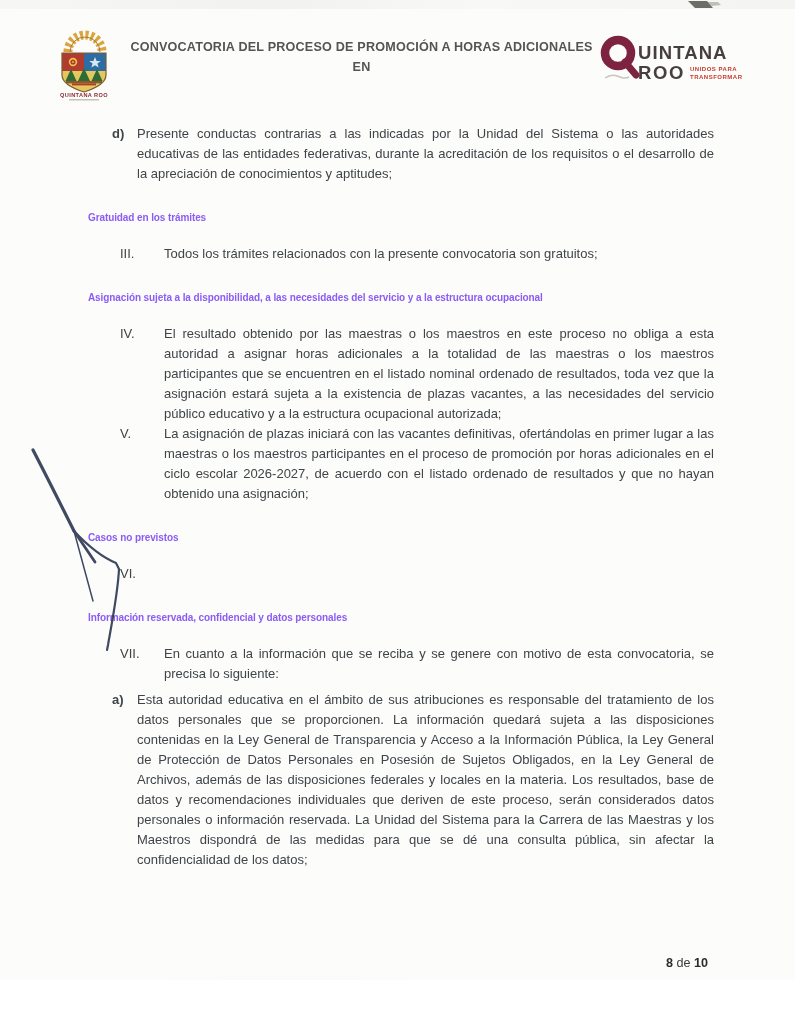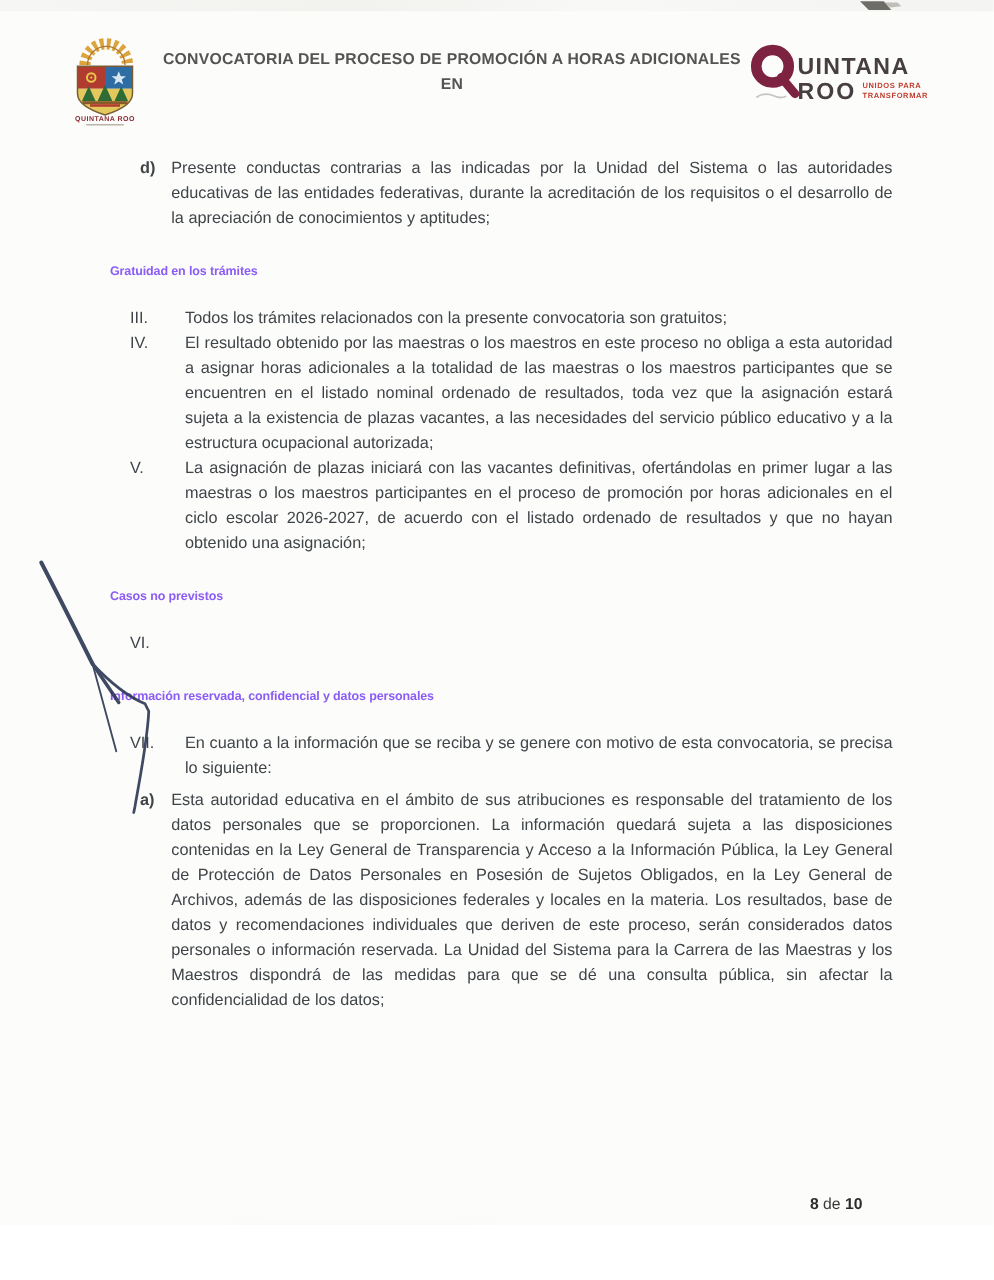--- a/index.html
+++ b/index.html
@@ -41,25 +41,25 @@
   }
   .sec-heading {
     font-weight: bold; color: #8b5cf6; font-size: 10px;
     letter-spacing: -0.1px; white-space: nowrap;
     margin: 24px 0 16px 0; text-align: left;
   }
   .item { display: flex; margin: 0; }
   .item + .item.lettered { margin-top: 6px; }
   .item .lbl { flex: 0 0 auto; }
   .item.lettered .lbl { margin-left: 24px; width: 25px; font-weight: bold; }
-  .item.roman .lbl { margin-left: 16px; width: 44px; }
+  .item.roman .lbl { margin-left: 32px; width: 44px; }
   .item .txt { flex: 1 1 auto; }
   
   .page-num {
-    position: absolute; top: 956px; right: 105px;
+    position: absolute; top: 956px; right: 87px;
     font-size: 12.6px; color: #2c2c2c;
   }
   .page-num .num { font-weight: bold; }
   .page-num .sep { font-weight: normal; color: #3a3a3a; }
   
   .ink-overlay { position: absolute; top: 0; left: 0; pointer-events: none; }
 </style>
 </head>
 <body>
 
@@ -122,20 +122,21 @@
   <div class="doc-body">
       <div class="item lettered">
         <span class="lbl">d)</span>
         <span class="txt">Presente conductas contrarias a las indicadas por la Unidad del Sistema o las autoridades educativas de las entidades federativas, durante la acreditación de los requisitos o el desarrollo de la apreciación de conocimientos y aptitudes;</span>
       </div>
       <div class="sec-heading">Gratuidad en los trámites</div>
       <div class="item roman">
         <span class="lbl">III.</span>
         <span class="txt">Todos los trámites relacionados con la presente convocatoria son gratuitos;</span>
       </div>
+      <div class="sec-heading">Asignación sujeta a la disponibilidad, a las necesidades del servicio y a la estructura ocupacional</div>
       <div class="item roman">
         <span class="lbl">IV.</span>
         <span class="txt">El resultado obtenido por las maestras o los maestros en este proceso no obliga a esta autoridad a asignar horas adicionales a la totalidad de las maestras o los maestros participantes que se encuentren en el listado nominal ordenado de resultados, toda vez que la asignación estará sujeta a la existencia de plazas vacantes, a las necesidades del servicio público educativo y a la estructura ocupacional autorizada;</span>
       </div>
       <div class="item roman">
         <span class="lbl">V.</span>
         <span class="txt">La asignación de plazas iniciará con las vacantes definitivas, ofertándolas en primer lugar a las maestras o los maestros participantes en el proceso de promoción por horas adicionales en el ciclo escolar 2026-2027, de acuerdo con el listado ordenado de resultados y que no hayan obtenido una asignación;</span>
       </div>
       <div class="sec-heading">Casos no previstos</div>
       <div class="item roman">

